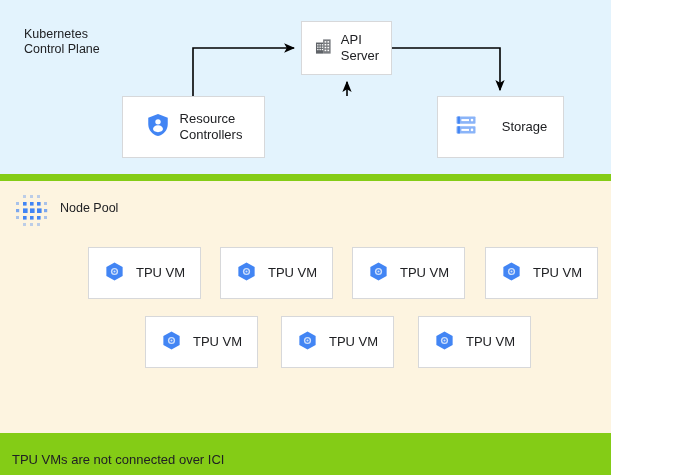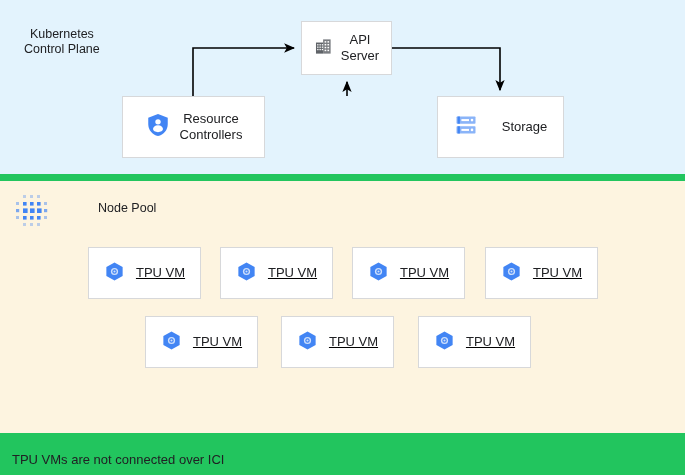--- a/index.html
+++ b/index.html
@@ -6,25 +6,24 @@
     margin: 0;
     padding: 0;
     background: #ffffff;
   }
   body {
     font-family: "Liberation Sans", sans-serif;
     -webkit-font-smoothing: antialiased;
   }
   #canvas {
     position: relative;
-    width: 685px;
+    width: 611px;
     height: 475px;
-    background: #22c55e;
+    background: #84cc16;
     overflow: hidden;
-    text-align: center;
   }
 
   
   .panel {
     position: absolute;
     box-sizing: border-box;
   }
   #control-plane-panel {
     left: 0; top: 0; width: 685px; height: 174px;
     background: #e3f3fd;
@@ -41,21 +40,20 @@
     color: #202124;
     line-height: 15px;
     white-space: pre-line;
   }
   #control-plane-title {
     left: 24px; top: 27px;
   }
   #node-pool-title {
     left: 60px; top: 200px;
     line-height: 16px;
-    margin-left: 38px;
   }
 
   
   .node-box {
     position: absolute;
     box-sizing: border-box;
     background: #ffffff;
     border: 1px solid #d7d8da;
     display: flex;
     align-items: center;
@@ -73,21 +71,21 @@
     display: block;
   }
 
   
   #api-server-box      { left: 301px; top: 21px;  width: 91px;  height: 54px; gap: 8px; }
   #resource-controllers-box { left: 122px; top: 96px; width: 143px; height: 62px; }
   #scheduler-box       { left: 279px; top: 96px;  width: 143px; height: 62px; }
   #storage-box         { left: 437px; top: 96px;  width: 127px; height: 62px; gap: 24px; }
 
   
-  .tpu-box { width: 113px; height: 52px; gap: 11px; text-decoration: underline; }
+  .tpu-box { width: 113px; height: 52px; gap: 11px; }
   #tpu-vm-1 { left: 88px;  top: 247px; }
   #tpu-vm-2 { left: 220px; top: 247px; }
   #tpu-vm-3 { left: 352px; top: 247px; }
   #tpu-vm-4 { left: 485px; top: 247px; }
   #tpu-vm-5 { left: 145px; top: 316px; }
   #tpu-vm-6 { left: 281px; top: 316px; }
   #tpu-vm-7 { left: 418px; top: 316px; }
 
   
   #arrow-layer {

